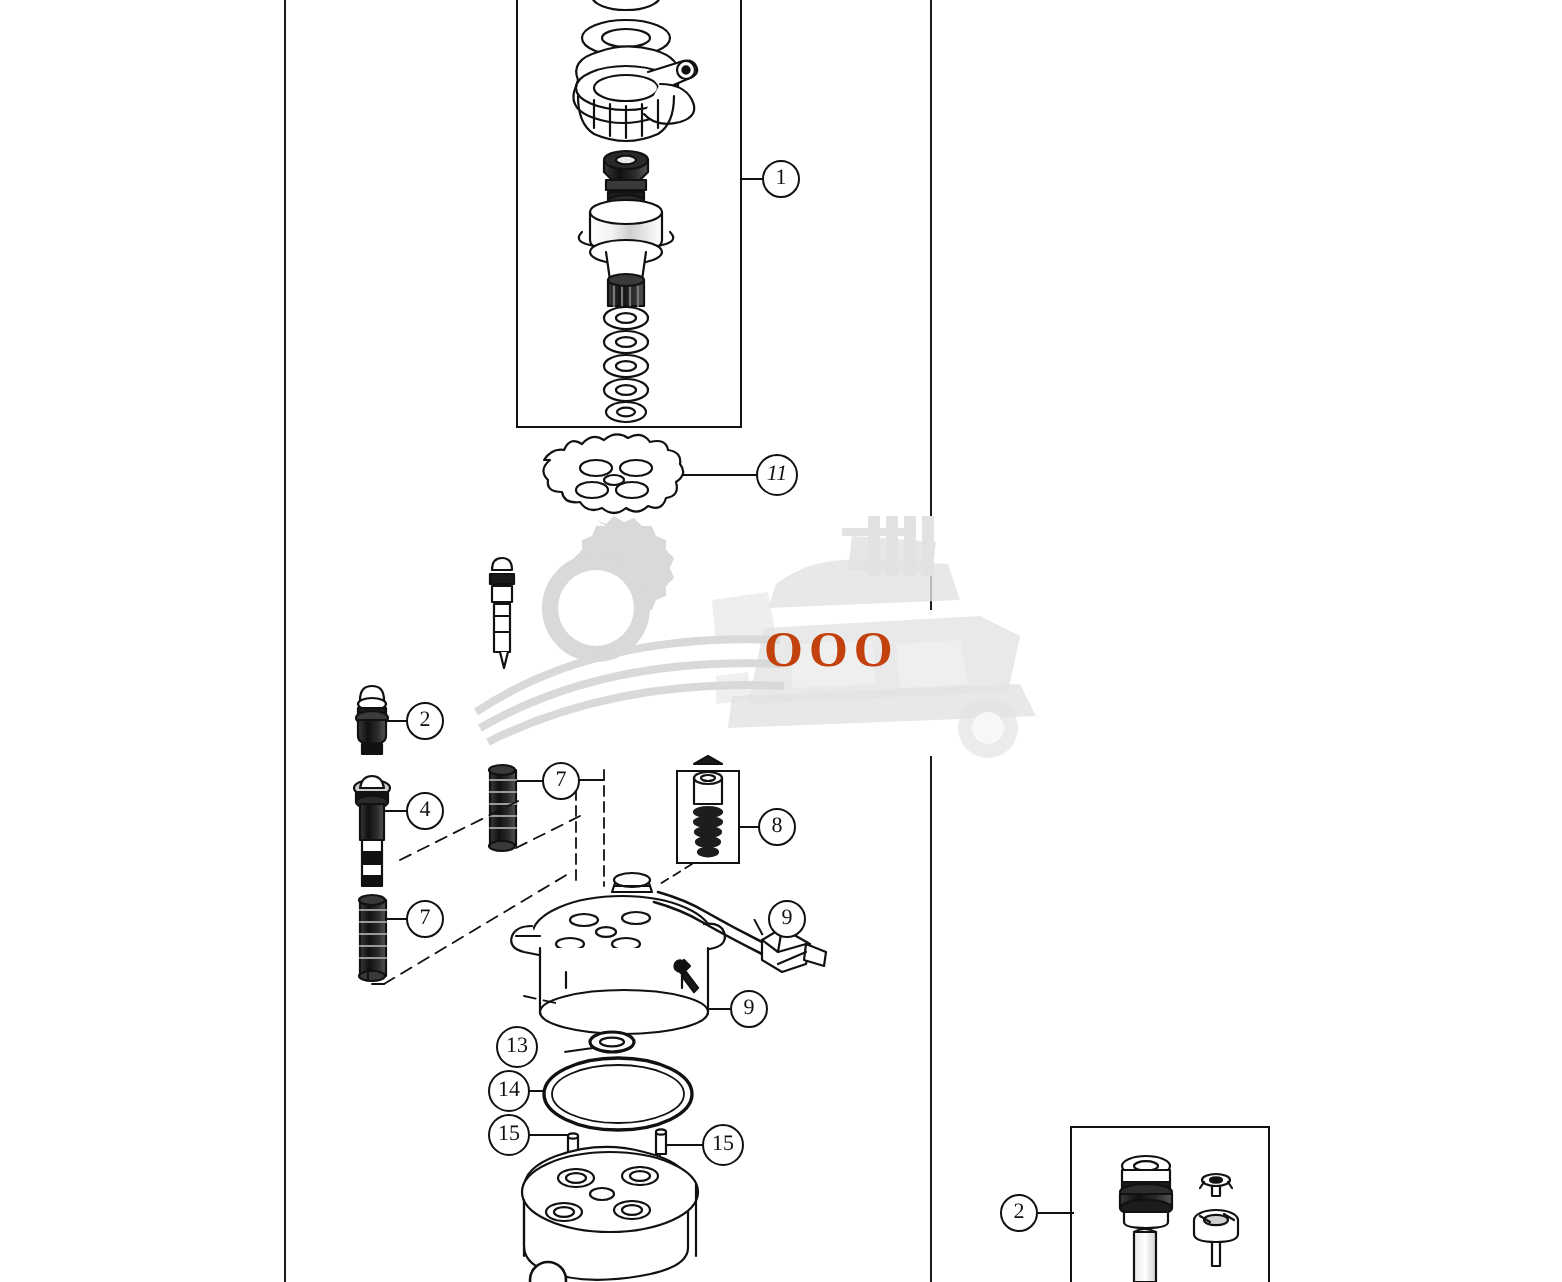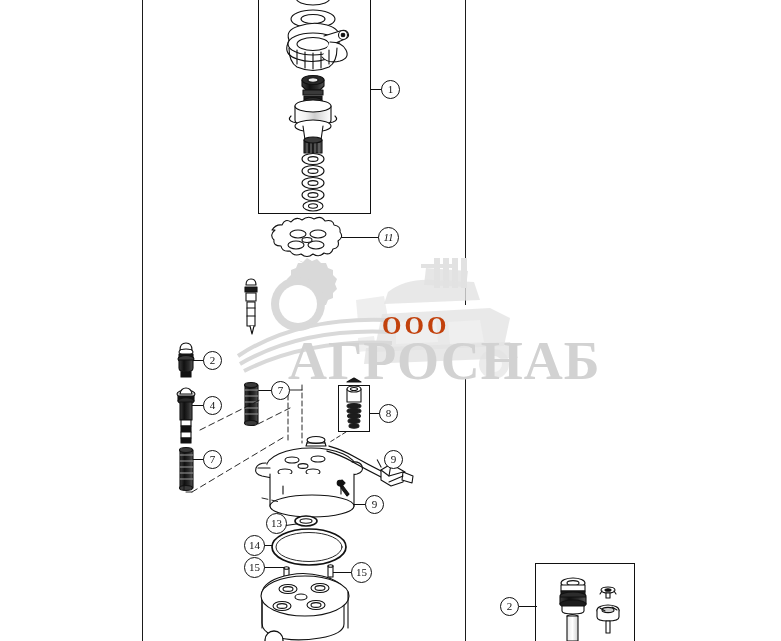--- a/index.html
+++ b/index.html
@@ -121,21 +121,20 @@
         <circle cx="62" cy="52" r="19" fill="#ffffff"></circle>
       </g>
 
       <g fill="none" stroke="#d9d9d9" stroke-width="4">
         <path d="M2 104 q60 -40 152 -36"></path>
         <path d="M4 112 q62 -36 150 -32"></path>
         <path d="M8 119 q64 -32 148 -28"></path>
       </g>
     </svg>
     <div class="wm-text wm-ooo" style="left:146px; top:60px;">ООО</div>
-    <div class="wm-text wm-agro" style="left:52px; top:78px;">АГРОСНАБ</div>
   </div>
 
   <div class="rule-v" style="left:142px; top:0; height:641px;"></div>
   <div class="rule-v" style="left:465px; top:0; height:305px;"></div>
   <div class="rule-v" style="left:465px; top:378px; height:263px;"></div>
 
   <div class="framebox" style="left:258px; top:-4px; width:113px; height:218px;"></div>
   <div class="framebox" style="left:338px; top:385px; width:32px; height:47px;"></div>
   <div class="framebox" style="left:535px; top:563px; width:100px; height:82px;"></div>
 
@@ -428,19 +427,19 @@
 
   <div class="callout" style="left:381px; top:80px;">1</div>
   <div class="callout wide" style="left:378px; top:227px;font-style:italic;">11</div>
   <div class="callout" style="left:203px; top:351px;">2</div>
   <div class="callout" style="left:203px; top:396px;">4</div>
   <div class="callout" style="left:271px; top:381px;">7</div>
   <div class="callout" style="left:203px; top:450px;">7</div>
   <div class="callout" style="left:379px; top:404px;">8</div>
   <div class="callout" style="left:384px; top:450px;">9</div>
   <div class="callout" style="left:365px; top:495px;">9</div>
-  <div class="callout wide" style="left:266px; top:513px;">13</div>
+  <div class="callout wide" style="left:248px; top:513px;">13</div>
   <div class="callout wide" style="left:244px; top:535px;">14</div>
   <div class="callout wide" style="left:244px; top:557px;">15</div>
   <div class="callout wide" style="left:351px; top:562px;">15</div>
   <div class="callout" style="left:500px; top:597px;">2</div>
 
 </div>
 
 </body></html>

